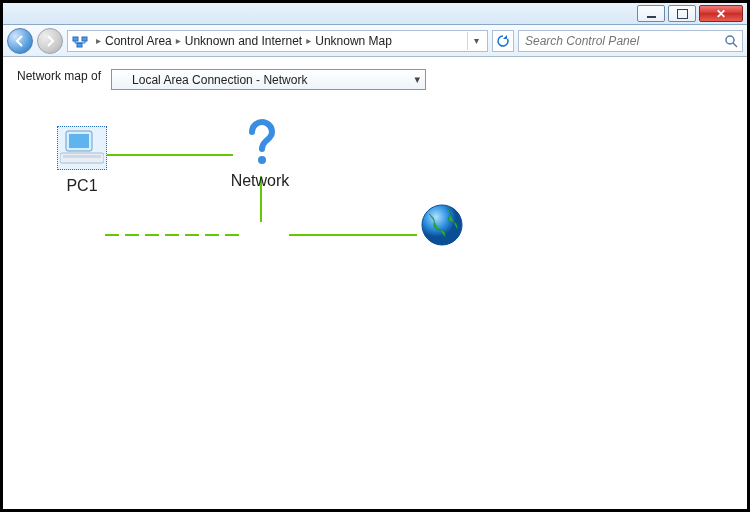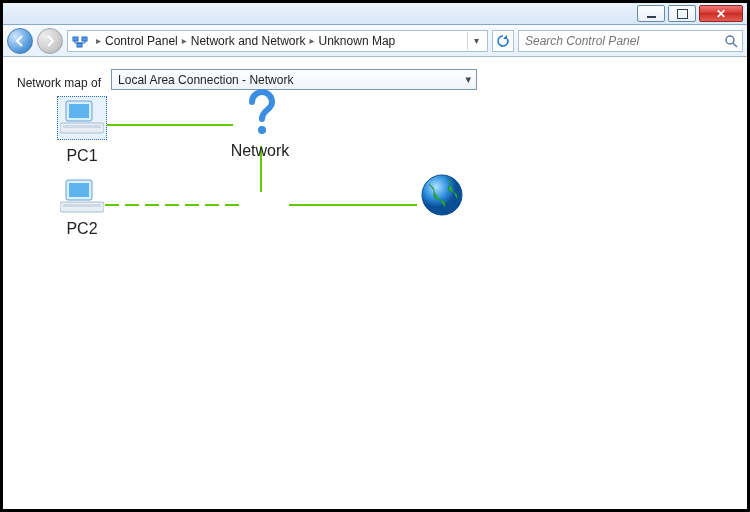--- a/index.html
+++ b/index.html
@@ -87,27 +87,27 @@
   }
   .search input{
     border:none;outline:none;flex:1;font-size:12px;font-style:italic;color:#777;font-family:inherit;background:transparent;
   }
   .search-ic{color:#577aa7;font-size:13px;}
   
   .content {
     padding: 12px 14px;
   }
   .maprow {
-    display:flex;align-items:flex-end;gap:10px;margin-bottom:6px;
+    display:flex;align-items:flex-start;gap:10px;margin-bottom:36px;
     font-size:12px;color:#222;
   }
   .dropdown{
-    width:366px;height:21px;border:1px solid #7a99b8;
+    width:315px;height:21px;border:1px solid #7a99b8;
     background:linear-gradient(#fff,#eef4fa);
-    display:flex;align-items:center;padding:0 6px;
+    display:flex;align-items:center;padding:0 20px;
     font-size:12px;color:#222;position:relative;
   }
   .dropdown::after{
     content:"▾";position:absolute;right:5px;color:#444;font-size:11px;
   }
   
   .diagram{position:relative;height:240px;}
   .node{position:absolute;text-align:center;width:110px;}
   .node .lbl{margin-top:4px;font-size:16px;color:#222;}
   .conn{position:absolute;background:#63c900;height:2px;}
@@ -142,23 +142,23 @@
   <div class="breadcrumb">
     <span class="crumb-icon">
       <svg width="16" height="16" viewBox="0 0 16 16">
           <rect x="1" y="4" width="5" height="4" fill="#4b9ee6" stroke="#2a6ac1"></rect>
           <rect x="10" y="4" width="5" height="4" fill="#4b9ee6" stroke="#2a6ac1"></rect>
           <rect x="5" y="10" width="5" height="4" fill="#4b9ee6" stroke="#2a6ac1"></rect>
           <path d="M3 8v2h10V8M8 10v0" stroke="#2a6ac1" fill="none"></path>
         </svg>
     </span>
     <span class="crumb-sep">▸</span>
-    <span>Control Panel</span>
+    <span>Control Area</span>
     <span class="crumb-sep">▸</span>
-    <span>Network and Network</span>
+    <span>Unknown and Internet</span>
     <span class="crumb-sep">▸</span>
     <span>Unknown Map</span>
     <span class="crumb-end">▾</span>
   </div>
   <div class="refresh">
     <svg width="14" height="14" viewBox="0 0 14 14">
         <path d="M7 2a5 5 0 1 0 4.5 2.8" stroke="#1472d0" stroke-width="1.5" fill="none"></path>
         <path d="M11 1v4h-4z" fill="#1472d0"></path>
       </svg>
   </div>
@@ -209,29 +209,20 @@
     </div>
 
     <div class="node" style="left:188px;top:-8px;">
       <svg width="40" height="50" viewBox="0 0 40 50" style="margin:0 auto;">
         <path d="M12 14c0-6 5-10 10-10s10 4 10 10c0 5-4 7-7 10-2 2-3 4-3 7" stroke="#3a8de0" stroke-width="6" fill="none" stroke-linecap="round"></path>
         <circle cx="22" cy="42" r="4" fill="#3a8de0"></circle>
       </svg>
       <div class="lbl">Network</div>
     </div>
 
-    <div class="node" style="left:10px;top:82px;">
-      <svg width="44" height="38" viewBox="0 0 44 38" style="margin:0 auto;">
-        <rect x="6" y="2" width="26" height="20" rx="2" fill="#d8effc" stroke="#6a9fd0"></rect>
-        <rect x="9" y="5" width="20" height="14" fill="#5fb4ef"></rect>
-        <rect x="0" y="24" width="44" height="10" rx="2" fill="#e8eef4" stroke="#a9bcd0"></rect>
-        <rect x="3" y="26" width="38" height="3" fill="#cdd9e5"></rect>
-      </svg>
-      <div class="lbl">PC2</div>
-    </div>
 
 
     <div class="node" style="left:370px;top:76px;">
       <svg width="46" height="46" viewBox="0 0 46 46" style="margin:0 auto;">
         <defs>
           <radialGradient id="g1" cx="35%" cy="30%">
             <stop offset="0%" stop-color="#aee3ff"></stop>
             <stop offset="60%" stop-color="#2d8fe0"></stop>
             <stop offset="100%" stop-color="#0a4e96"></stop>
           </radialGradient>

